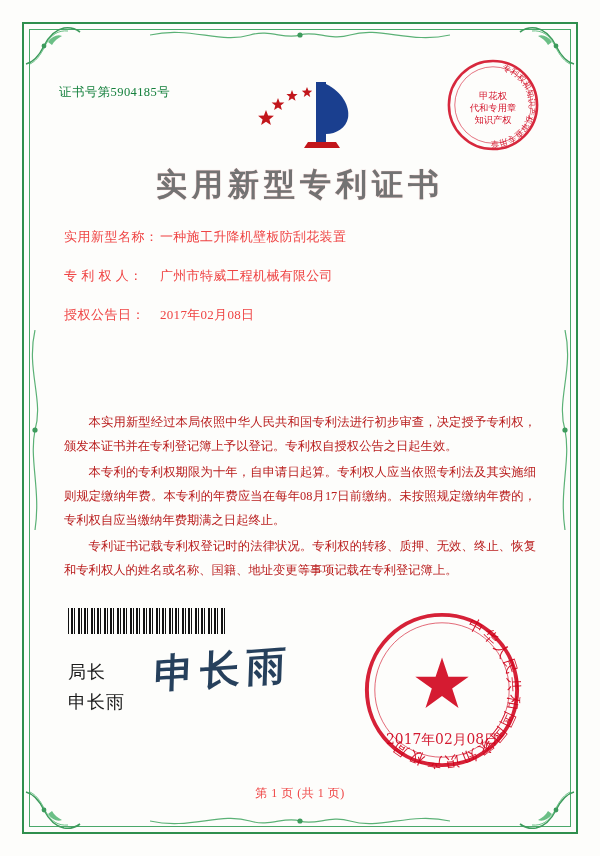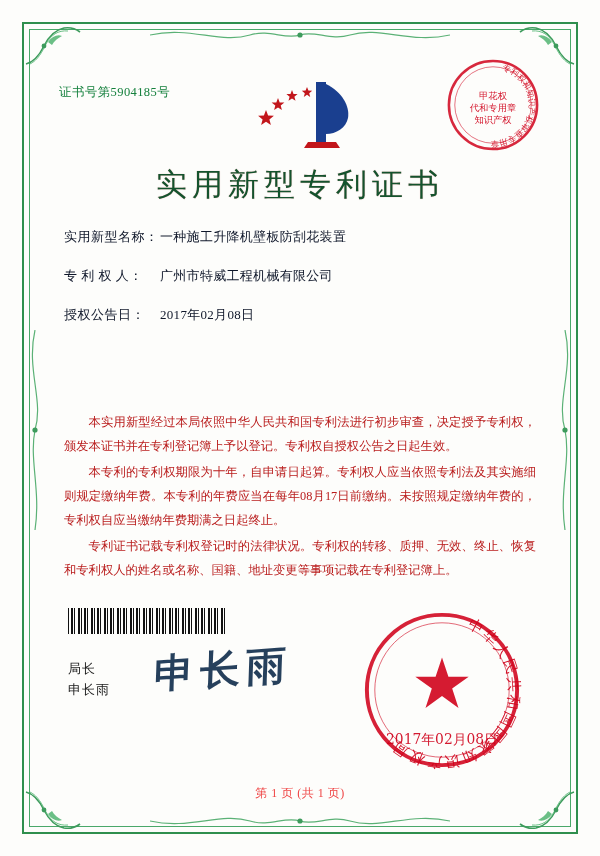--- a/index.html
+++ b/index.html
@@ -103,39 +103,39 @@
   }
   .seal-top svg { display: block; width: 100%; height: 100%; }
 
   .doc-title {
     position: absolute;
     left: 0;
     right: 0;
     top: 118px;
     text-align: center;
     font-size: 31px;
-    font-weight: normal;
+    font-weight: bold;
     letter-spacing: 5px;
-    color: #14532d;
+    color: #737373;
     font-family: "DejaVu Serif", serif;
     text-shadow: 0 0 1px rgba(194,22,27,0.35);
   }
 
   .fields {
     position: absolute;
     left: 18px;
     right: 18px;
     top: 182px;
   }
   .field-row {
     display: flex;
     align-items: baseline;
     margin-bottom: 21px;
     font-size: 13px;
-    color: #0f172a;
+    color: #ef4444;
   }
   .field-label {
     flex: 0 0 auto;
     width: 96px;
     letter-spacing: 0.5px;
     white-space: nowrap;
   }
   .field-value {
     flex: 1 1 auto;
     letter-spacing: 0.3px;
@@ -169,21 +169,21 @@
       #111 3px, #111 5px, transparent 5px, transparent 6px,
       #111 6px, #111 7px, transparent 7px, transparent 10px,
       #111 10px, #111 12px, transparent 12px, transparent 13px);
   }
 
   
   .sig-block {
     position: absolute;
     left: 22px;
     top: 612px;
-    font-size: 13px;
+    font-size: 18px;
     line-height: 1.65;
     letter-spacing: 1px;
   }
   .handwriting {
     position: absolute;
     left: 108px;
     top: 596px;
     font-size: 40px;
     font-family: "DejaVu Serif", serif;
     color: #14304f;

